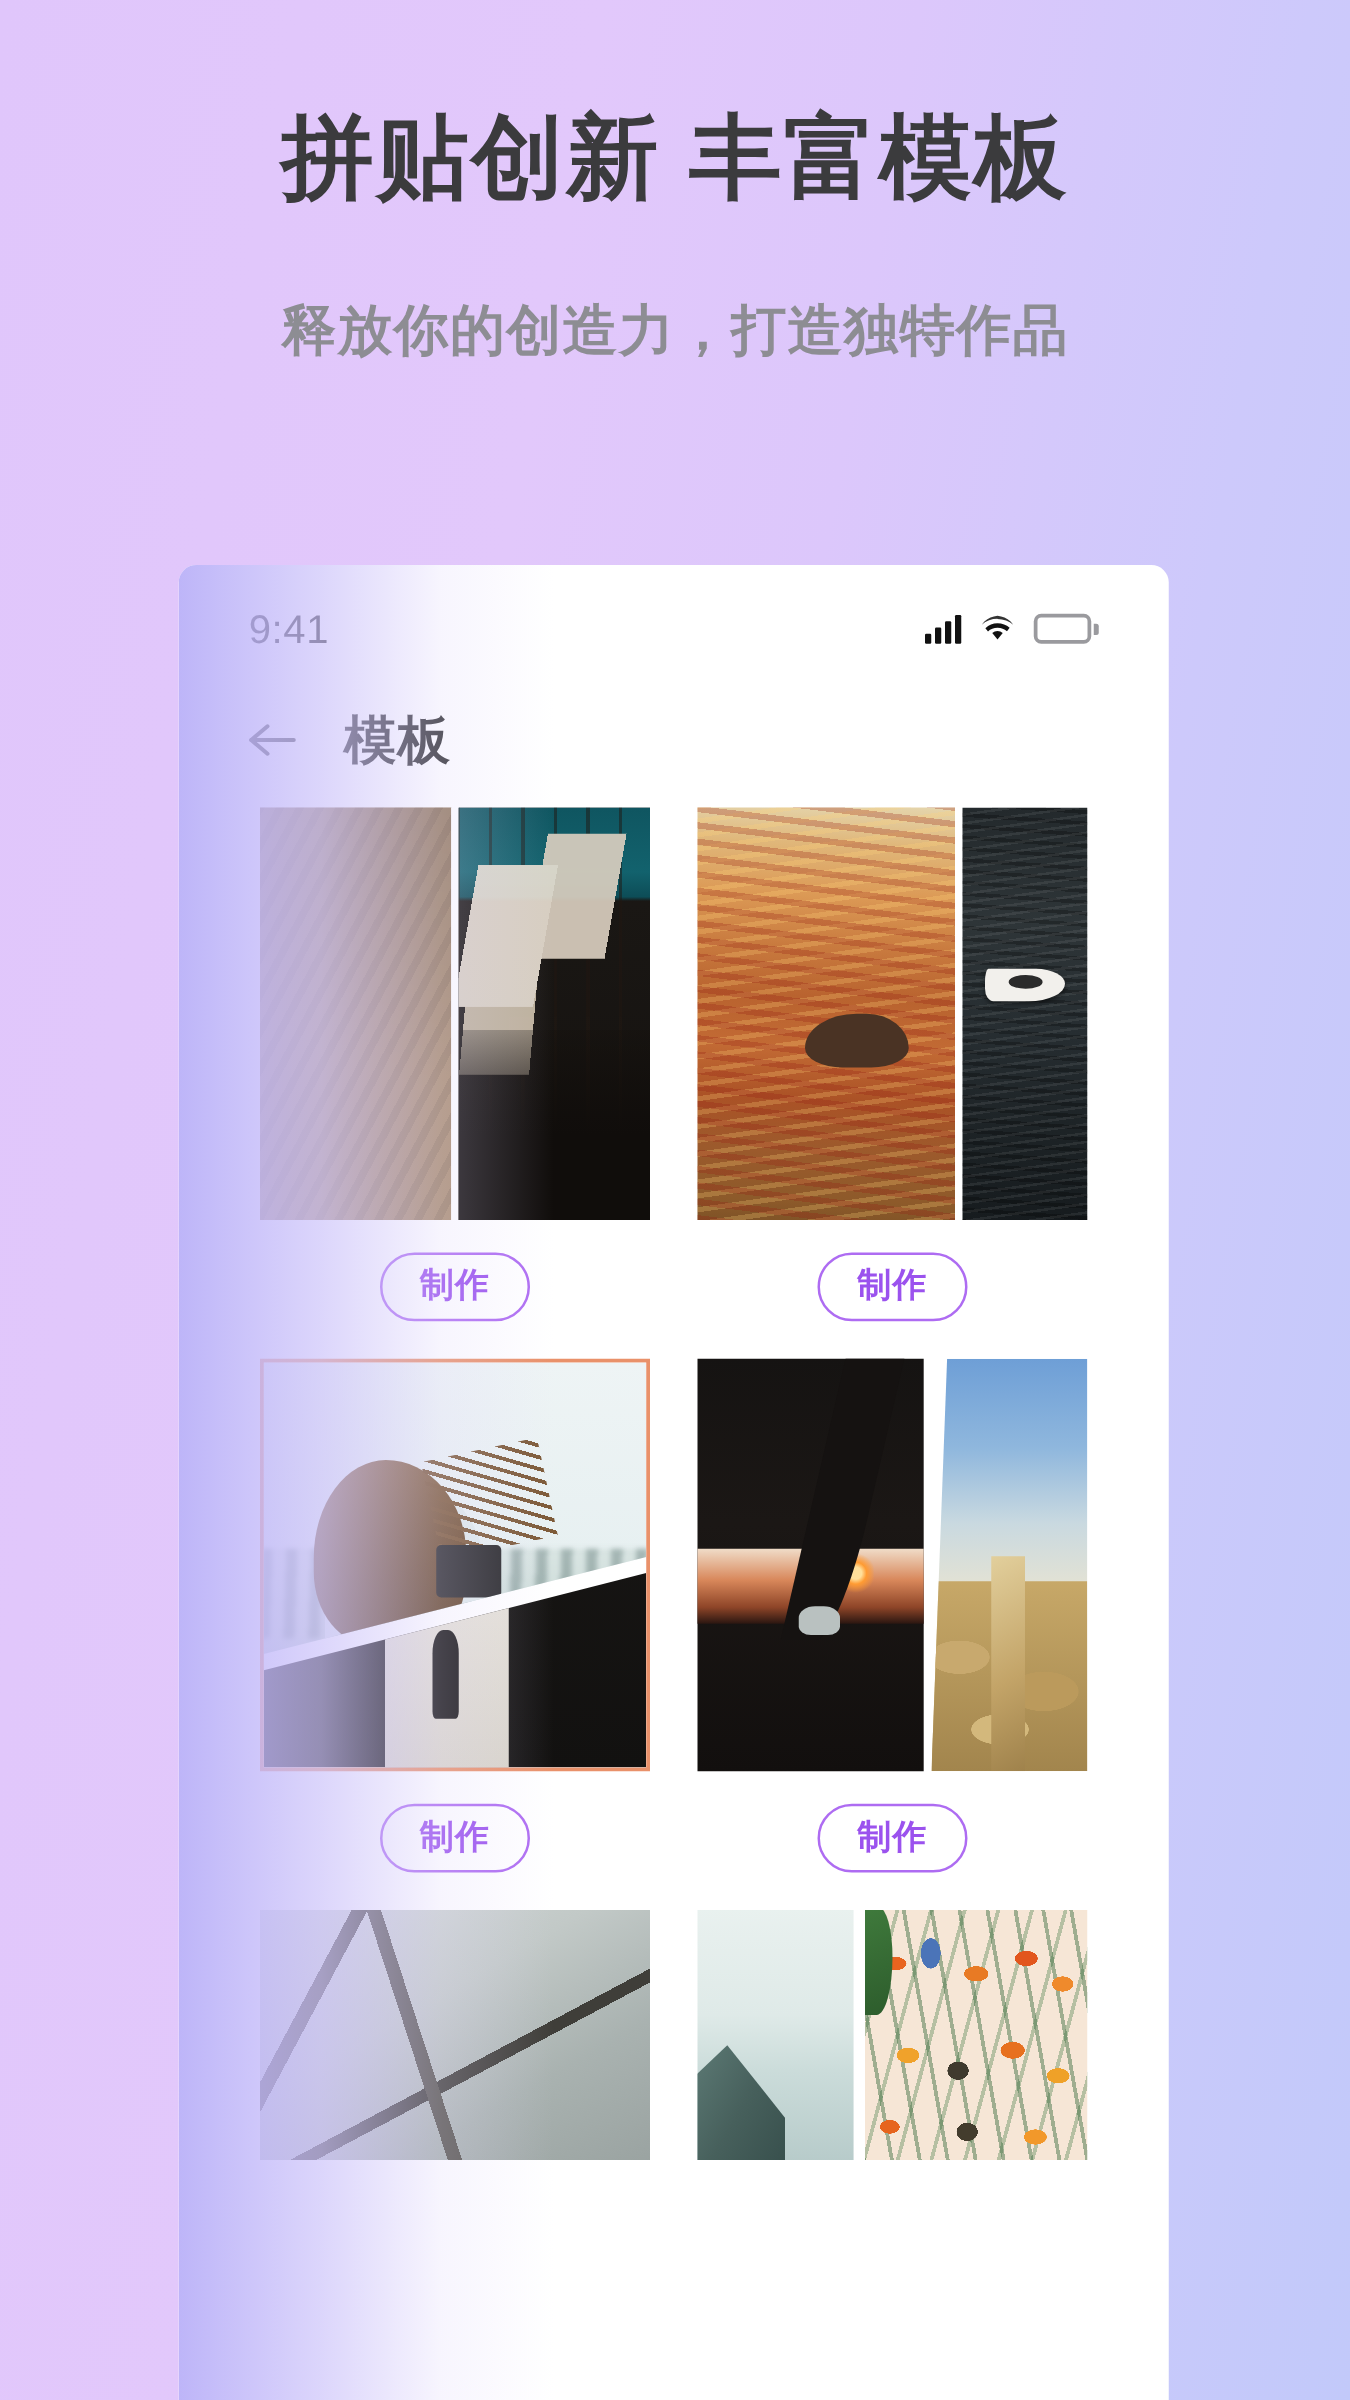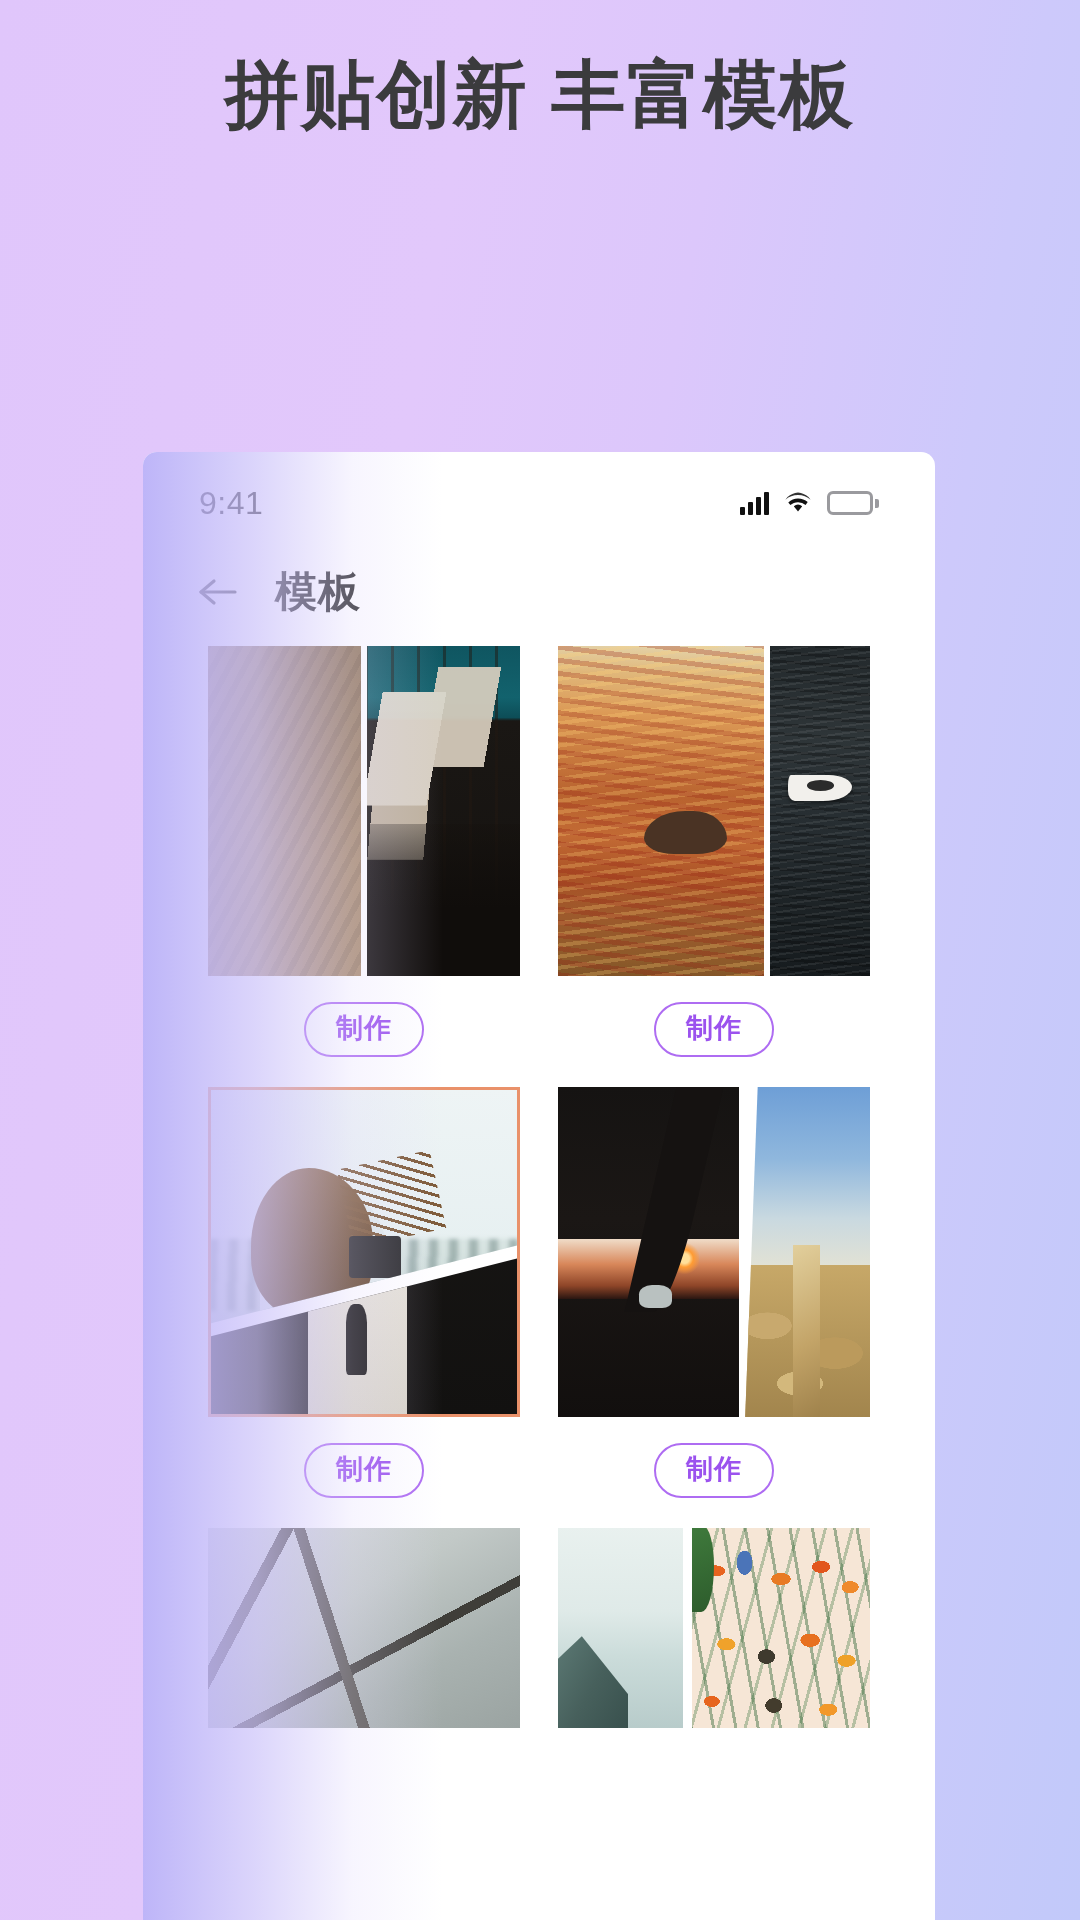--- a/index.html
+++ b/index.html
@@ -23,21 +23,21 @@
         #cdc9fb 74%,
         #c2c9fa 100%);
     overflow: hidden;
   }
 
   
   .headline-area {
     position: absolute;
     left: 0; top: 0;
     width: 1080px;
-    padding-top: 56px;
+    padding-top: 87px;
     text-align: center;
   }
   .headline {
     font-size: 74px;
     line-height: 1.05;
     font-weight: 700;
     color: #3b3b3d;
     letter-spacing: 2px;
     white-space: nowrap;
   }
@@ -458,20 +458,21 @@
     z-index: 40;
   }
 </style>
 </head>
 <body>
 
 <div class="promo-page">
 
   <div class="headline-area">
     <div class="headline">拼贴创新 丰富模板</div>
+    <div class="subheadline">释放你的创造力，打造独特作品</div>
   </div>
 
   <div class="phone">
 
     <div class="status-bar">
       <div class="status-time">9:41</div>
       <div class="status-icons">
         <span class="signal-bars">
           <i></i>
             <i></i>

